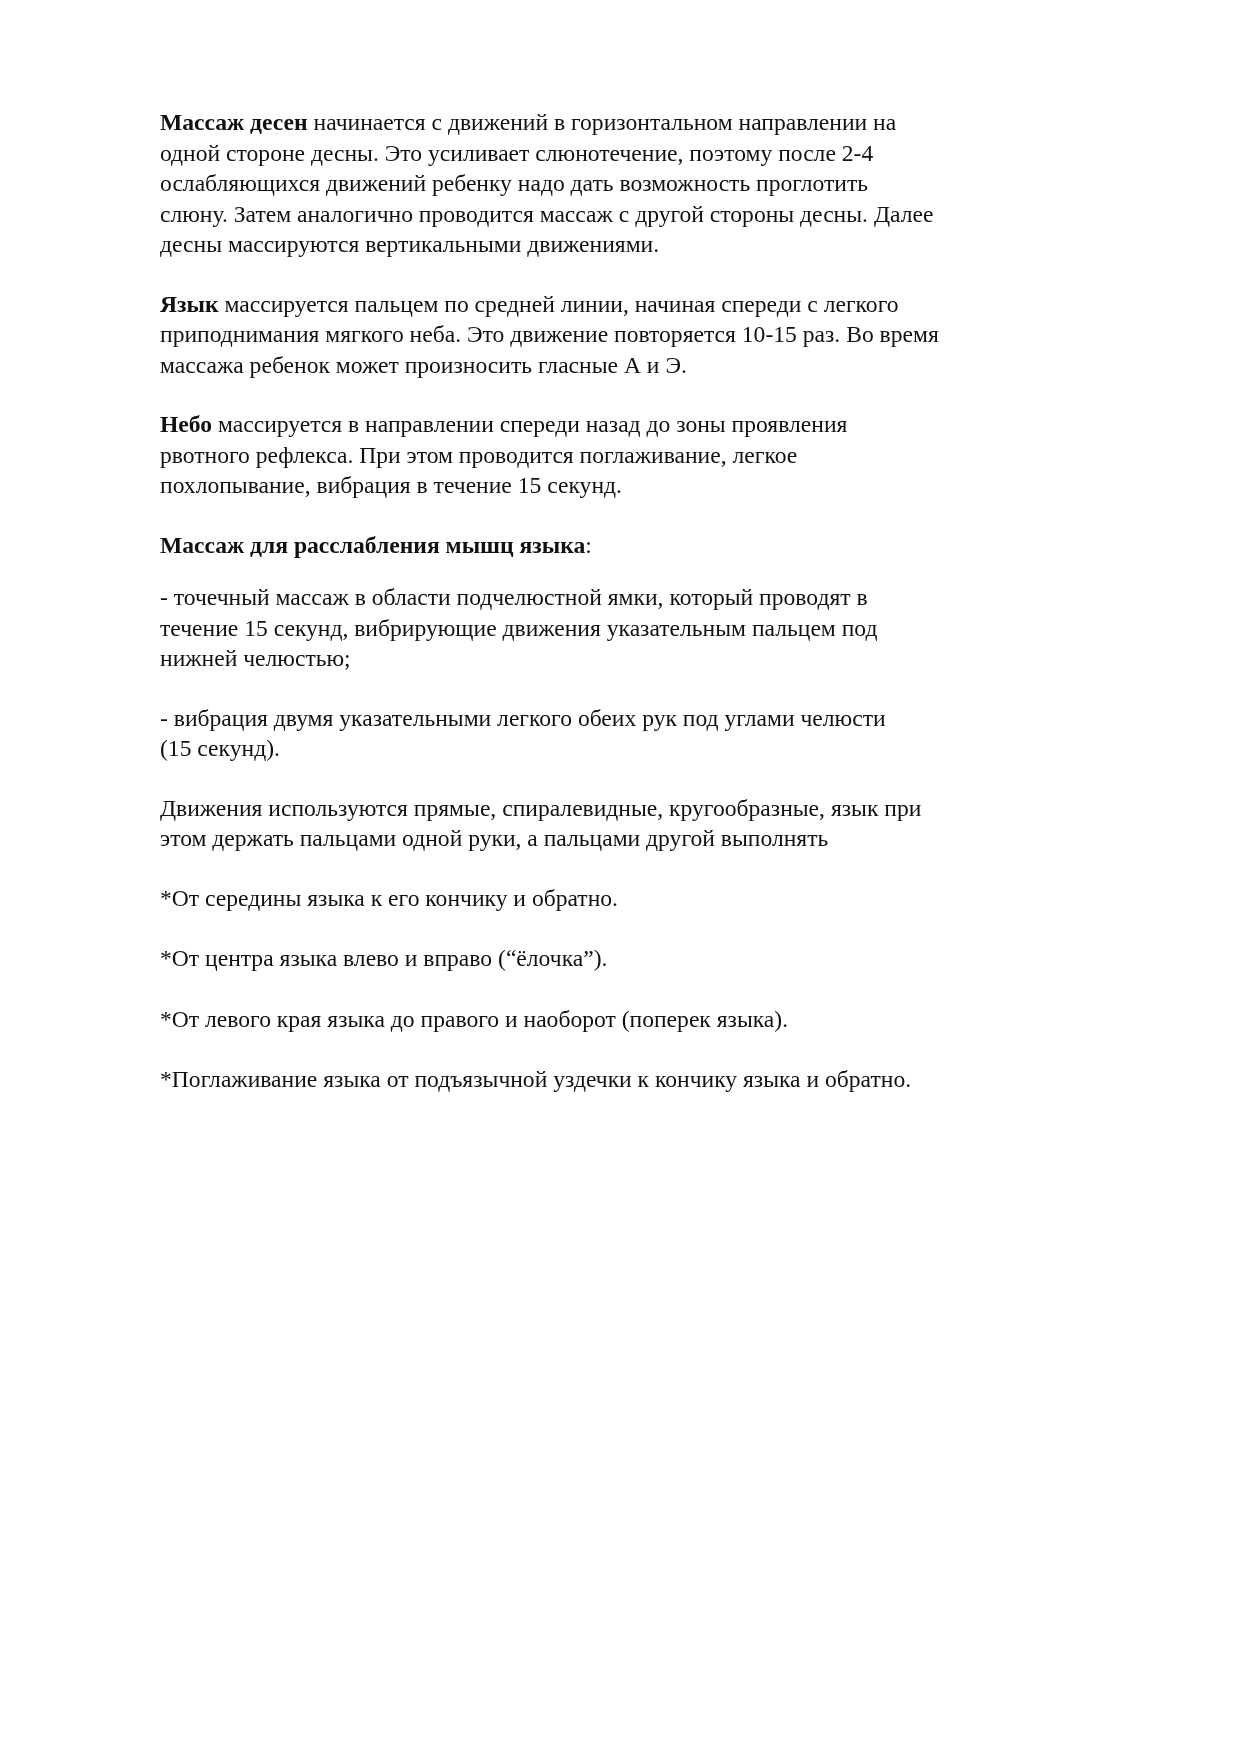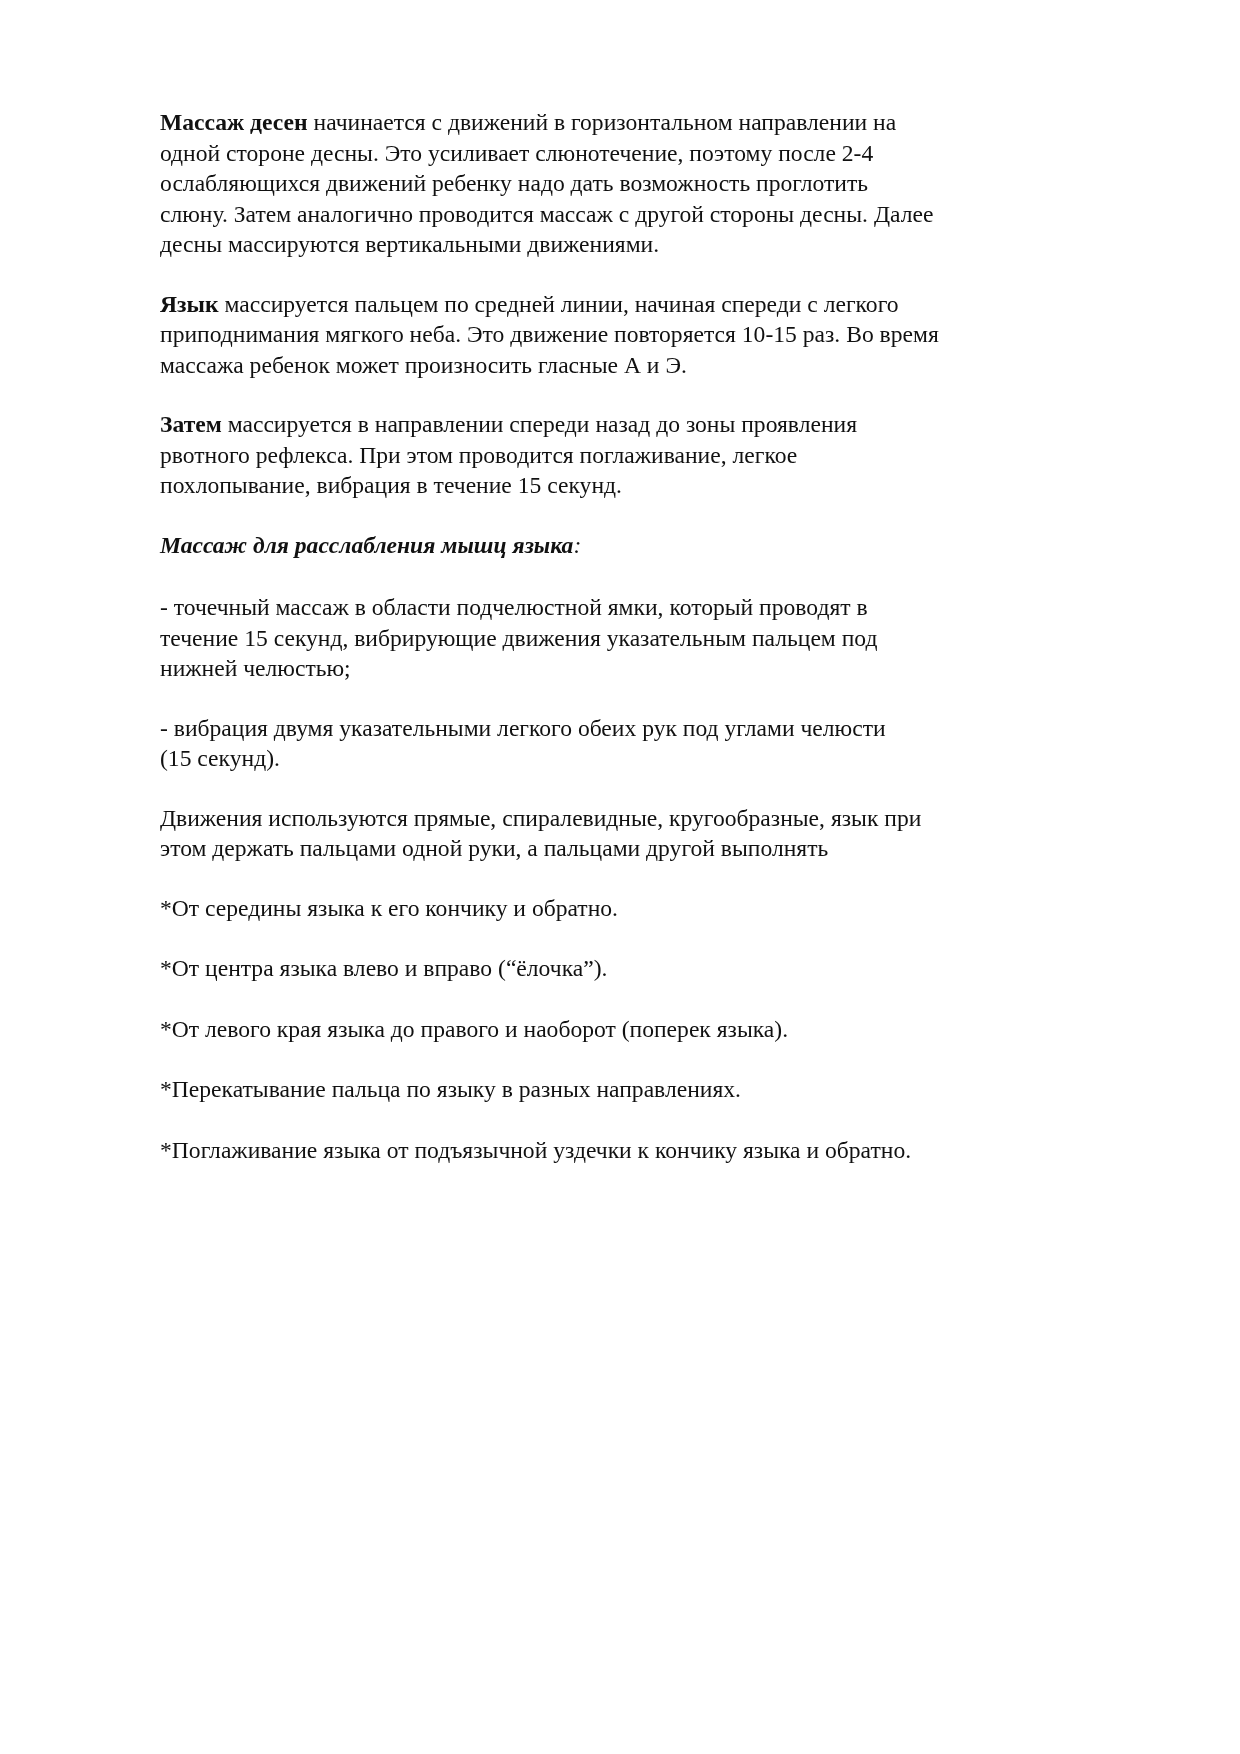--- a/index.html
+++ b/index.html
@@ -27,22 +27,21 @@
       margin: 0 0 29px 0;
       white-space: normal;
     }
     .para .line {
       display: block;
       white-space: nowrap;
     }
     b { font-weight: bold; margin-top: 39px; }
     .heading {
       font-weight: bold;
-      margin: 0 0 32px 0;
-      font-style: italic;
+      margin: 0 0 22px 0;
     }
     .heading .colon { font-weight: normal; }
     .bullet {
       margin: 0 0 30px 0;
       white-space: nowrap;
     }
   </style>
 </head>
 <body>
 
@@ -56,21 +55,21 @@
     <span class="line">десны массируются вертикальными движениями.</span>
   </p>
 
   <p class="para">
     <span class="line"><b>Язык</b><span> массируется пальцем по средней линии, начиная спереди с легкого</span></span>
     <span class="line">приподнимания мягкого неба. Это движение повторяется 10-15 раз. Во время</span>
     <span class="line">массажа ребенок может произносить гласные А и Э.</span>
   </p>
 
   <p class="para">
-    <span class="line"><b>Затем</b><span> массируется в направлении спереди назад до зоны проявления</span></span>
+    <span class="line"><b>Небо</b><span> массируется в направлении спереди назад до зоны проявления</span></span>
     <span class="line">рвотного рефлекса. При этом проводится поглаживание, легкое</span>
     <span class="line">похлопывание, вибрация в течение 15 секунд.</span>
   </p>
 
   <p class="heading"><span>Массаж для расслабления мышц языка</span><span class="colon">:</span></p>
 
   <p class="para">
     <span class="line">- точечный массаж в области подчелюстной ямки, который проводят в</span>
     <span class="line">течение 15 секунд, вибрирующие движения указательным пальцем под</span>
     <span class="line">нижней челюстью;</span>
@@ -82,16 +81,15 @@
   </p>
 
   <p class="para">
     <span class="line">Движения используются прямые, спиралевидные, кругообразные, язык при</span>
     <span class="line">этом держать пальцами одной руки, а пальцами другой выполнять</span>
   </p>
 
   <p class="bullet">*От середины языка к его кончику и обратно.</p>
   <p class="bullet">*От центра языка влево и вправо (“ёлочка”).</p>
   <p class="bullet">*От левого края языка до правого и наоборот (поперек языка).</p>
-  <p class="bullet">*Перекатывание пальца по языку в разных направлениях.</p>
   <p class="bullet">*Поглаживание языка от подъязычной уздечки к кончику языка и обратно.</p>
 
 </div>
 
 </body></html>

